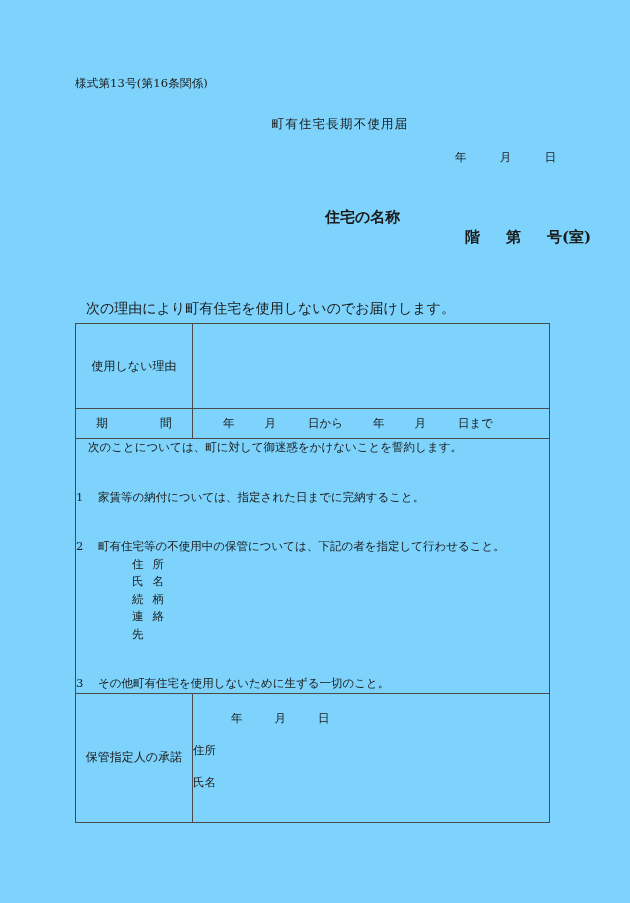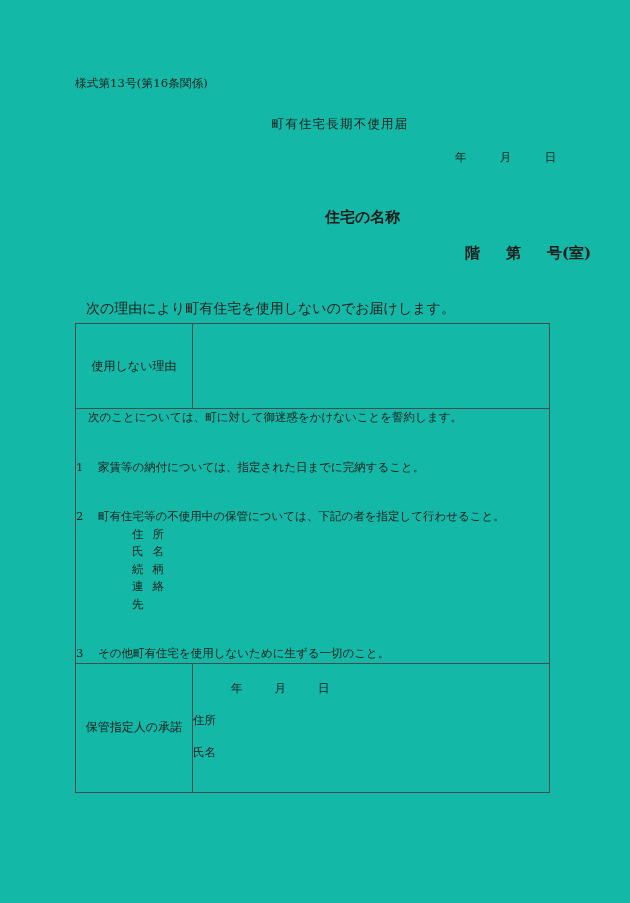--- a/index.html
+++ b/index.html
@@ -9,21 +9,21 @@
     background: #ffffff;
   }
   body {
     font-family: "DejaVu Serif", "Liberation Serif", serif;
     color: #1a1a1a;
   }
   .page {
     position: relative;
     width: 630px;
     height: 903px;
-    background: #14b8a6;
+    background: #7dd3fc;
     overflow: hidden;
     font-size: 11.5px;
   }
 
   
   .form-code {
     position: absolute;
     left: 75px;
     top: 76px;
     font-size: 11.5px;
@@ -82,21 +82,20 @@
   }
   .housing-block .blank-rule {
     display: inline-block;
     width: 118px;
     border-bottom: 1px solid #3a3a3a;
     vertical-align: -2px;
   }
   .housing-block .row-unit {
     display: block;
     margin-left: 118px;
-    margin-top: 16px;
   }
   .housing-block .row-unit .g1 { display: inline-block; width: 22px; }
   .housing-block .row-unit .g2 { display: inline-block; width: 26px; }
   .housing-block .row-occupant {
     display: block;
     margin-left: 15px;
     margin-top: 6px;
   }
 
   
@@ -231,20 +230,28 @@
       <col class="col-label">
       <col>
     </colgroup>
     <tbody>
 
       <tr class="row-reason">
         <td class="cell-label">使用しない理由</td>
         <td class="cell-value"></td>
       </tr>
 
+      <tr class="row-period">
+        <td class="cell-label spread">
+          <span class="label-spread">期間</span>
+        </td>
+        <td class="period-dates">
+          <span class="g-a"></span><span>年</span><span class="g-b"></span><span>月</span><span class="g-c"></span><span>日から</span><span class="g-d"></span><span>年</span><span class="g-e"></span><span>月</span><span class="g-c"></span><span>日まで</span>
+        </td>
+      </tr>
 
       <tr class="row-pledge">
         <td class="pledge" colspan="2">
           <span class="lead">次のことについては、町に対して御迷惑をかけないことを誓約します。</span>
           <span class="item"><span class="num">1</span><span>家賃等の納付については、指定された日までに完納すること。</span></span>
           <span class="item"><span class="num">2</span><span>町有住宅等の不使用中の保管については、下記の者を指定して行わせること。</span></span>
           <span class="sub"><span class="sp2">住所</span></span>
           <span class="sub"><span class="sp2">氏名</span></span>
           <span class="sub"><span class="sp2">続柄</span></span>
           <span class="sub"><span class="sp2">連絡先</span></span>

